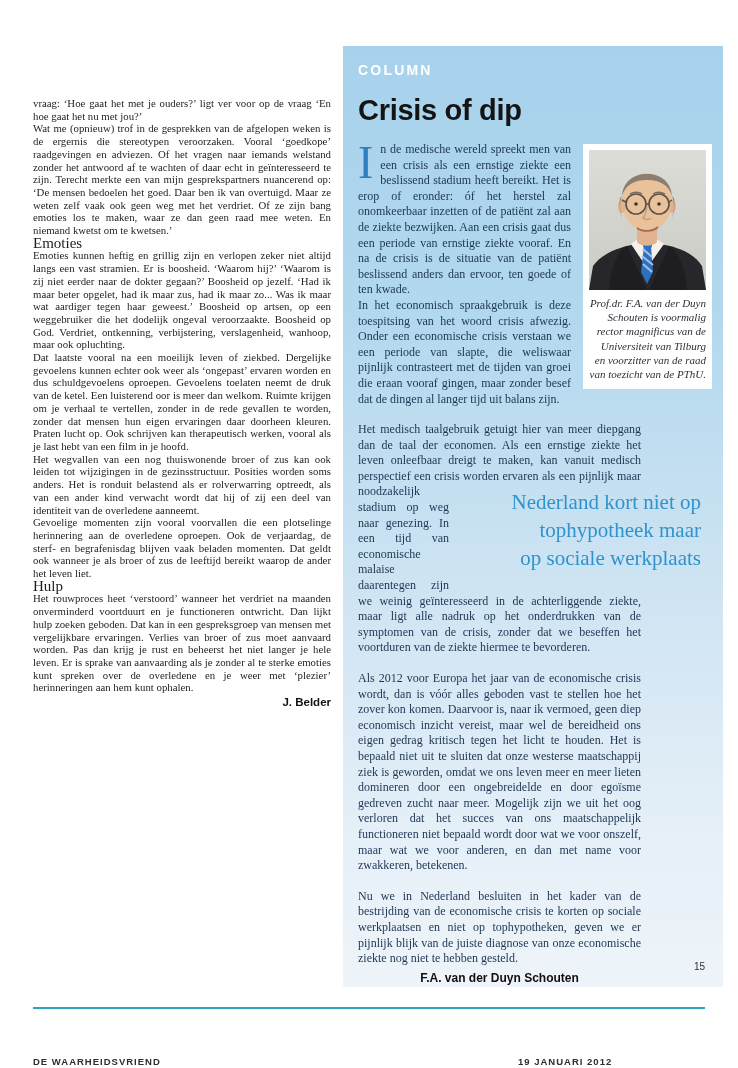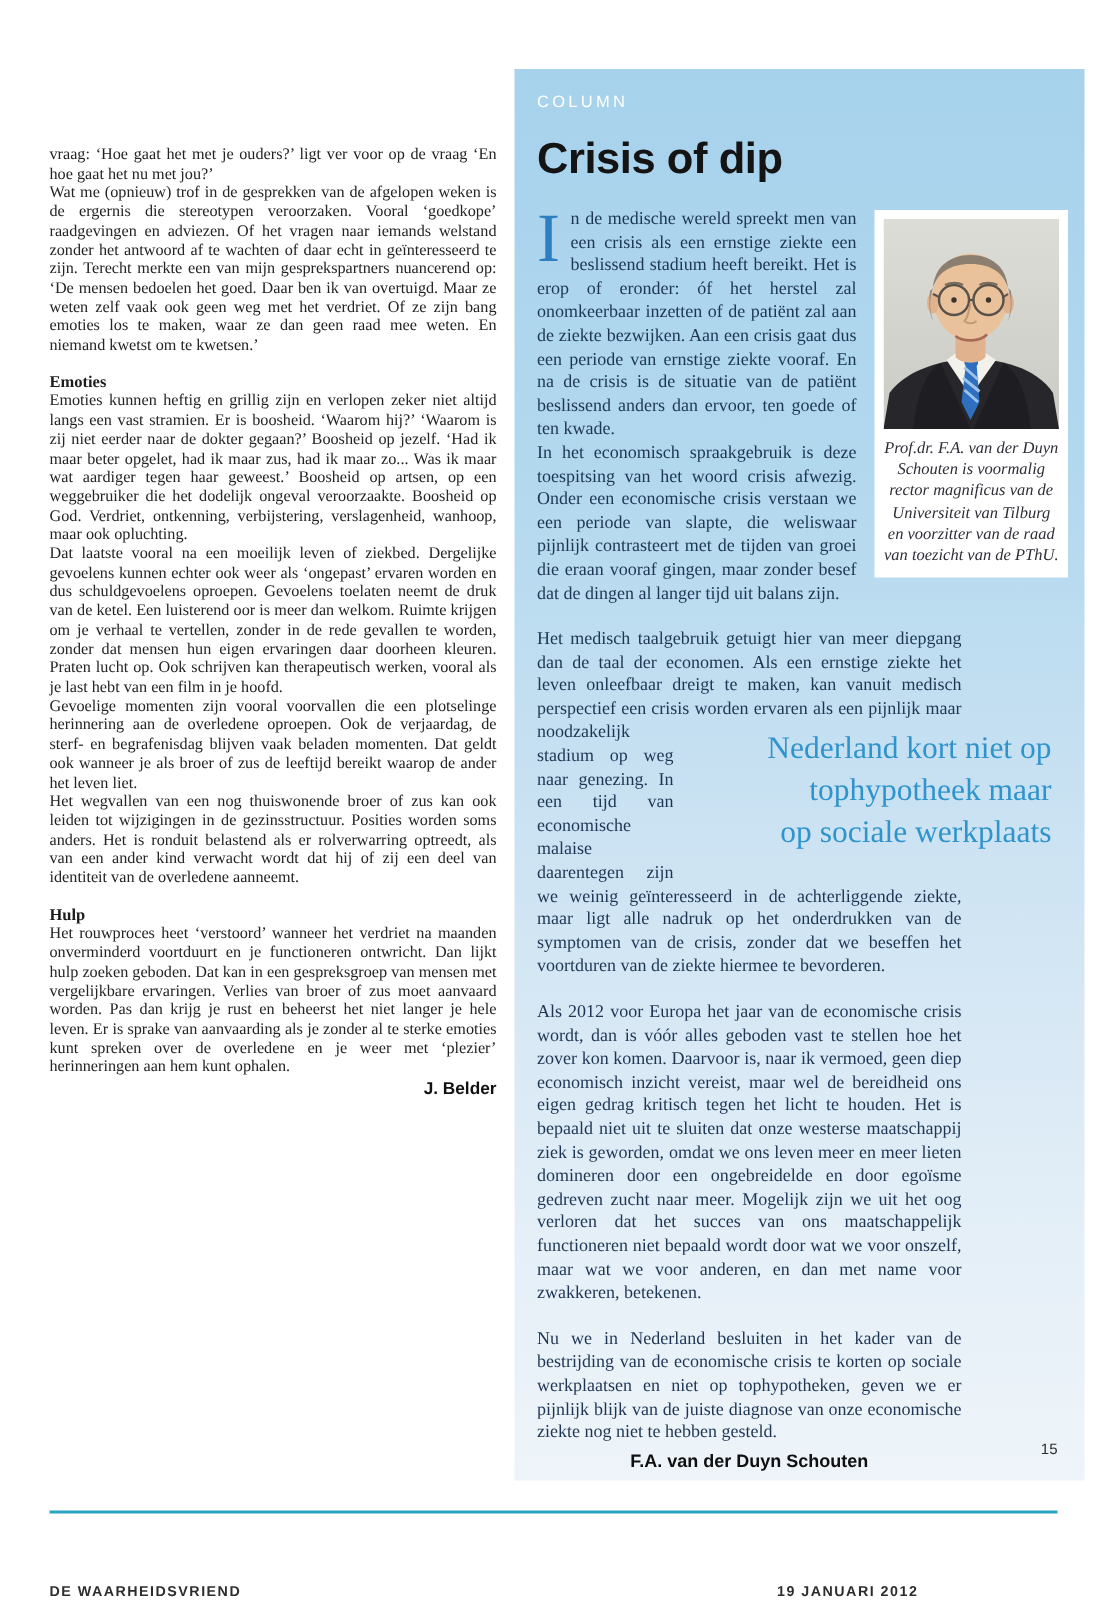--- a/index.html
+++ b/index.html
@@ -4,44 +4,44 @@
 <style>
   html,body{margin:0;padding:0;background:#fff;}
   .page{position:relative;width:738px;height:1068px;background:#ffffff;overflow:hidden;
         font-family:"Liberation Serif",serif;color:#262626;}
 
   
   .left-col{position:absolute;left:33px;top:97px;width:298px;
             font-size:10.8px;line-height:12.7px;text-align:justify;color:#242424;
             hyphens:auto;-webkit-hyphens:auto;}
   .left-col .para{margin:0;}
-  .left-col h3{font-size:11px;line-height:12.7px;margin:12px 0 0 0;font-weight:bold;color:#1c1c1c;}
+  .left-col h3{font-size:15px;line-height:12.7px;margin:0 0 0 0;font-weight:normal;color:#1c1c1c;}
   .left-author{margin-top:2px;text-align:right;font-family:"Liberation Sans",sans-serif;
                font-weight:bold;font-size:11.5px;color:#111;}
 
   
   .panel{position:absolute;left:343px;top:46px;width:380px;height:941px;
          background:linear-gradient(180deg,#a7d2ec 0%,#b2d8ee 28%,#cfe4f3 58%,#e6f0f8 85%,#eef4f9 100%);}
-  .kicker{padding:16px 0 0 15px;font-family:"Liberation Sans",sans-serif;font-weight:normal;
-          font-size:11px;letter-spacing:2.2px;color:#ffffff;}
+  .kicker{padding:16px 0 0 15px;font-family:"Liberation Sans",sans-serif;font-weight:bold;
+          font-size:14px;letter-spacing:2.2px;color:#ffffff;}
   .col-title{margin:16px 0 0 15px;font-family:"Liberation Sans",sans-serif;font-weight:bold;
              font-size:29px;letter-spacing:-0.3px;color:#141414;}
   .col-body{margin:15px 15px 0 15px;width:283px;font-size:12px;line-height:15.6px;
             text-align:justify;color:#1d3553;hyphens:auto;-webkit-hyphens:auto;}
   .col-body .para{margin:0;}
   .col-body .para.gap{margin-top:15px;}
 
   .drop-cap{float:left;font-size:46px;line-height:37px;padding:2px 7px 0 0;
             color:#2e7fc2;font-weight:500;}
 
   .photo-box{float:right;width:117px;margin:2px -71px 10px 12px;background:#ffffff;
              padding:6px 6px 8px 6px;}
   .photo-box svg{display:block;width:117px;height:140px;}
   .photo-caption{margin-top:6px;font-style:italic;font-size:11px;line-height:14.2px;
-                 color:#2e2e38;text-align:center;}
+                 color:#2e2e38;text-align:right;}
 
   .pull-quote{float:right;width:238px;margin:4px -60px 8px 14px;text-align:right;
               font-size:21px;line-height:28px;color:#2f93cc;}
 
   .signature{margin-top:4px;text-align:center;font-family:"Liberation Sans",sans-serif;
              font-weight:bold;font-size:12px;color:#101010;}
 
   
   .footer-rule{position:absolute;left:33px;top:1007px;width:672px;height:2px;background:#29a4c2;}
   .footer-pub,.footer-date{position:absolute;top:1015px;font-family:"Liberation Sans",sans-serif;
@@ -56,22 +56,22 @@
 
 <div class="page">
 
   <div class="left-col">
     <div class="para">vraag: ‘Hoe gaat het met je ouders?’ ligt ver voor op de vraag ‘En hoe gaat het nu met jou?’</div>
     <div class="para">Wat me (opnieuw) trof in de gesprekken van de afgelopen weken is de ergernis die stereotypen veroorzaken. Vooral ‘goedkope’ raadgevingen en adviezen. Of het vragen naar iemands welstand zonder het antwoord af te wachten of daar echt in geïnteresseerd te zijn. Terecht merkte een van mijn gesprekspartners nuancerend op: ‘De mensen bedoelen het goed. Daar ben ik van overtuigd. Maar ze weten zelf vaak ook geen weg met het verdriet. Of ze zijn bang emoties los te maken, waar ze dan geen raad mee weten. En niemand kwetst om te kwetsen.’</div>
 
     <h3>Emoties</h3>
     <div class="para">Emoties kunnen heftig en grillig zijn en verlopen zeker niet altijd langs een vast stramien. Er is boosheid. ‘Waarom hij?’ ‘Waarom is zij niet eerder naar de dokter gegaan?’ Boosheid op jezelf. ‘Had ik maar beter opgelet, had ik maar zus, had ik maar zo... Was ik maar wat aardiger tegen haar geweest.’ Boosheid op artsen, op een weggebruiker die het dodelijk ongeval veroorzaakte. Boosheid op God. Verdriet, ontkenning, verbijstering, verslagenheid, wanhoop, maar ook opluchting.</div>
     <div class="para">Dat laatste vooral na een moeilijk leven of ziekbed. Dergelijke gevoelens kunnen echter ook weer als ‘ongepast’ ervaren worden en dus schuldgevoelens oproepen. Gevoelens toelaten neemt de druk van de ketel. Een luisterend oor is meer dan welkom. Ruimte krijgen om je verhaal te vertellen, zonder in de rede gevallen te worden, zonder dat mensen hun eigen ervaringen daar doorheen kleuren. Praten lucht op. Ook schrijven kan therapeutisch werken, vooral als je last hebt van een film in je hoofd.</div>
+    <div class="para">Het wegvallen van een nog thuiswonende broer of zus kan ook leiden tot wijzigingen in de gezinsstructuur. Posities worden soms anders. Het is ronduit belastend als er rolverwarring optreedt, als van een ander kind verwacht wordt dat hij of zij een deel van identiteit van de overledene aanneemt.</div>
     <div class="para">Gevoelige momenten zijn vooral voorvallen die een plotselinge herinnering aan de overledene oproepen. Ook de verjaardag, de sterf- en begrafenisdag blijven vaak beladen momenten. Dat geldt ook wanneer je als broer of zus de leeftijd bereikt waarop de ander het leven liet.</div>
-    <div class="para">Het wegvallen van een nog thuiswonende broer of zus kan ook leiden tot wijzigingen in de gezinsstructuur. Posities worden soms anders. Het is ronduit belastend als er rolverwarring optreedt, als van een ander kind verwacht wordt dat hij of zij een deel van identiteit van de overledene aanneemt.</div>
 
     <h3>Hulp</h3>
     <div class="para">Het rouwproces heet ‘verstoord’ wanneer het verdriet na maanden onverminderd voortduurt en je functioneren ontwricht. Dan lijkt hulp zoeken geboden. Dat kan in een gespreksgroep van mensen met vergelijkbare ervaringen. Verlies van broer of zus moet aanvaard worden. Pas dan krijg je rust en beheerst het niet langer je hele leven. Er is sprake van aanvaarding als je zonder al te sterke emoties kunt spreken over de overledene en je weer met ‘plezier’ herinneringen aan hem kunt ophalen.</div>
 
     <div class="left-author">J. Belder</div>
   </div>
 
   <div class="panel">
     <div class="kicker">COLUMN</div>
     <div class="col-title">Crisis of dip</div>

